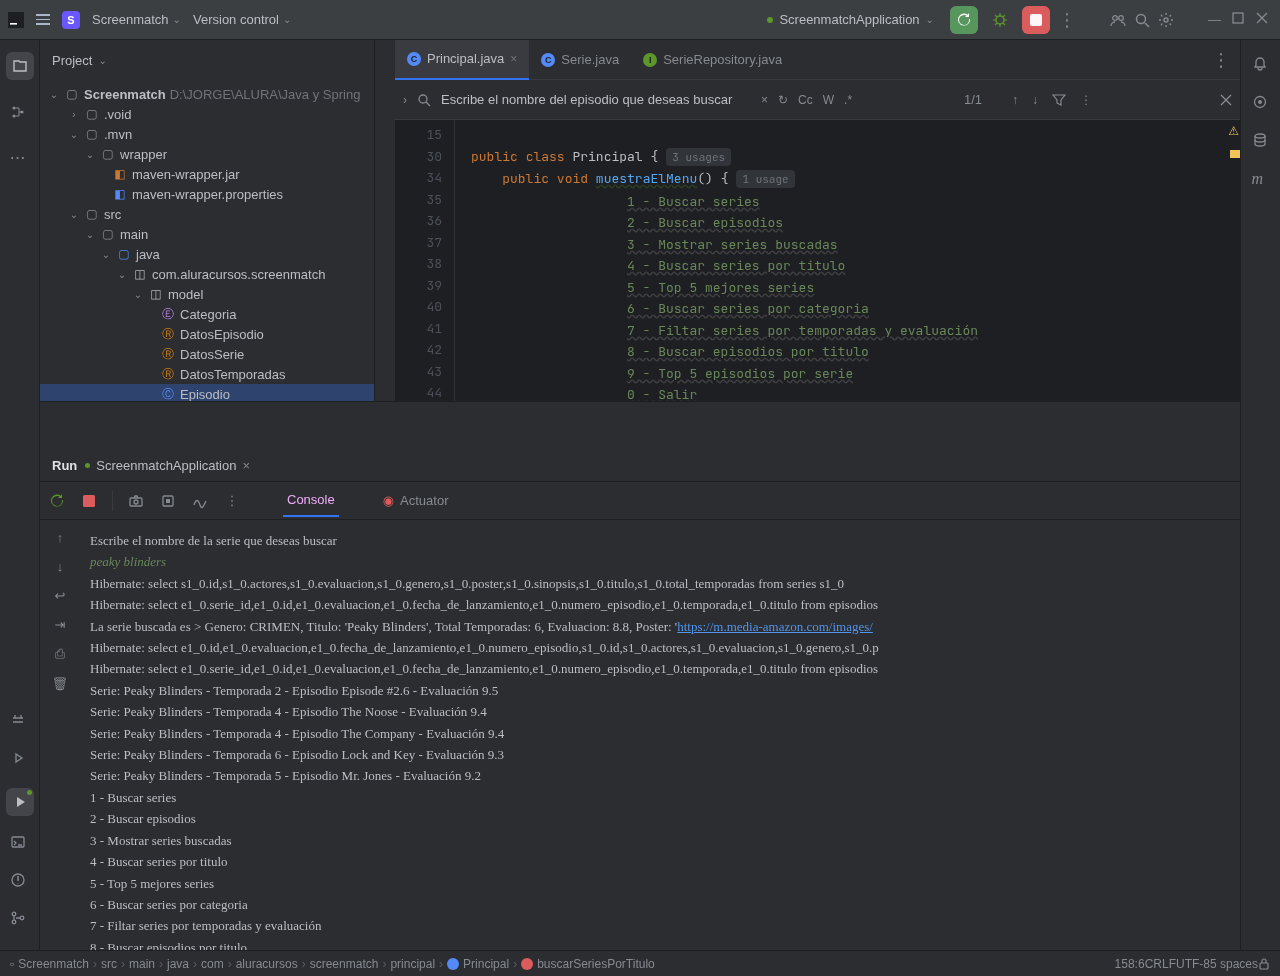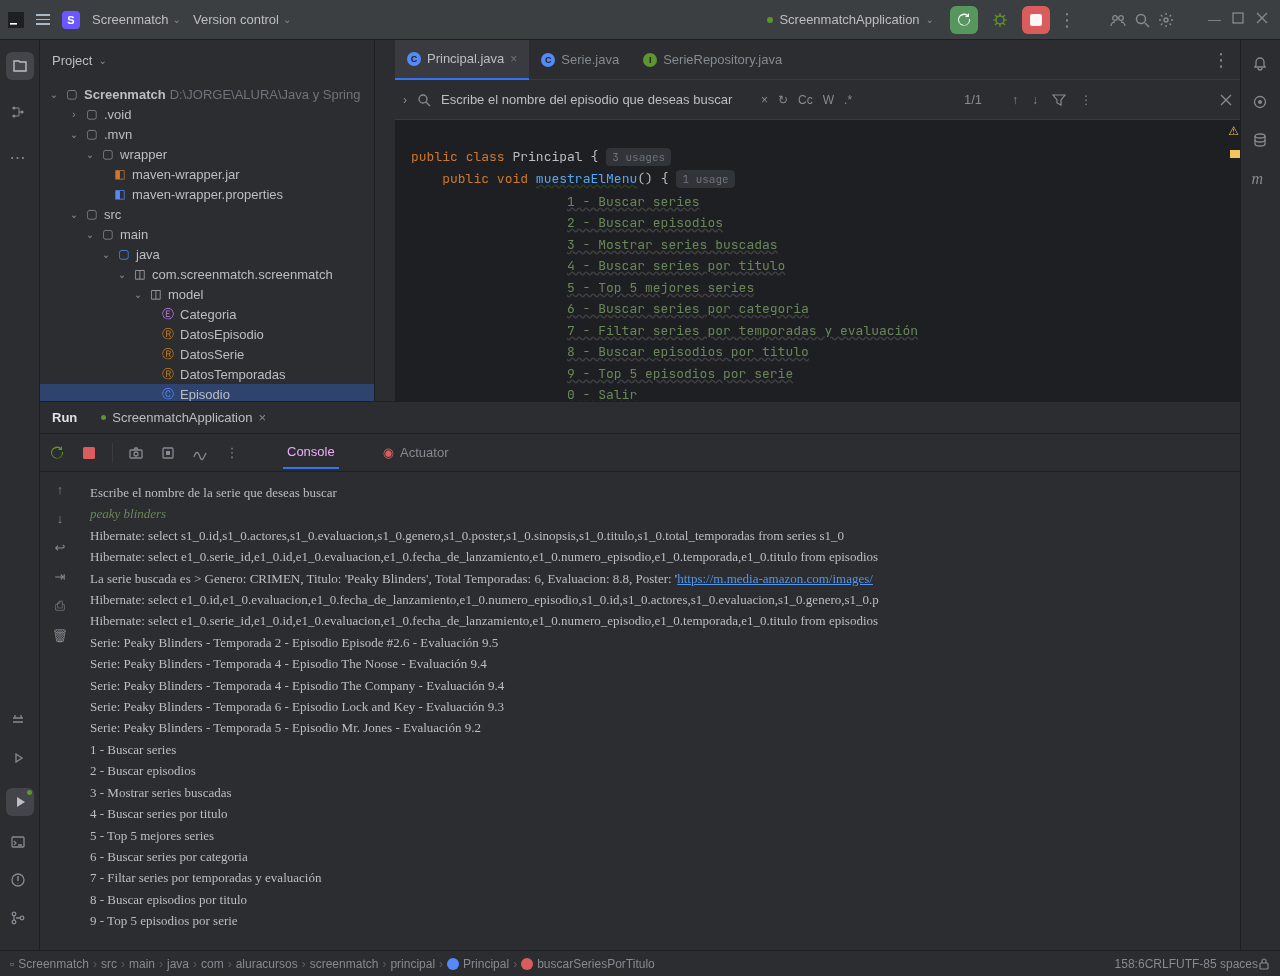--- a/index.html
+++ b/index.html
@@ -84,21 +84,21 @@
 .code-area { flex:1; display:flex; overflow:hidden; position:relative; }
 .gutter { width:60px; background:#1e1f22; text-align:right; padding:4px 12px 4px 0; color:#4b5059; font-family:"JetBrains Mono","Consolas",monospace; font-size:13px; line-height:21.5px; border-right:1px solid #313438;}
 .code { flex:1; padding:4px 0 4px 16px; font-family:"JetBrains Mono","Consolas",monospace; font-size:13px; line-height:21.5px; white-space:pre; overflow:hidden; background:#1e1f22; }
 .kw{color:#cc7832;} .mth{color:#56a8f5;text-decoration:underline wavy #5c962c40;} .cls{color:#bcbec4;} .str{color:#6a8759;} .hint{color:#6f737a;font-size:11px;padding:2px 6px;background:#313438;border-radius:4px;margin-left:8px;}
 .wavy{text-decoration:underline wavy rgba(128,128,128,0.35);}
 .err-strip{position:absolute;right:0;top:0;width:12px;height:100%;background:#1e1f22;}
 .err-warn{position:absolute;right:1px;top:4px;color:#f2c55c;font-size:12px;}
 .err-stripe{position:absolute;right:0;top:30px;width:10px;height:8px;background:#f2c55c;}
 
 .run-panel { flex:1; display:flex; flex-direction:column; background:#2b2d30; overflow:hidden; }
-.run-header { height:32px; display:flex; align-items:center; padding:0 12px; gap:16px; border-bottom:1px solid #1e1f22; }
+.run-header { height:32px; display:flex; align-items:center; padding:0 12px; gap:0; border-bottom:1px solid #1e1f22;margin-top:48px; }
 .run-header .label-b{font-weight:600;color:#dfe1e5;}
 .run-tab-chip{display:flex;align-items:center;gap:6px;padding:4px 8px;color:#bcbec4;}
 .run-tab-chip .dot-g{width:5px;height:5px;background:#5c962c;border-radius:50%;}
 .xclose{color:#868a91;cursor:pointer;}
 
 .run-toolbar { height:38px; display:flex; align-items:center; padding:0 8px; gap:14px; border-bottom:1px solid #1e1f22; }
 .rt-icon{width:18px;height:18px;display:flex;align-items:center;justify-content:center;color:#868a91;cursor:pointer;}
 .rt-sep{width:1px;height:20px;background:#393b40;}
 .rt-tab{color:#f0abfc;border-bottom:2px solid #3574f0;padding:8px 4px;cursor:pointer;}
 .rt-tab2{color:#868a91;display:flex;align-items:center;gap:6px;cursor:pointer;}
@@ -320,21 +320,21 @@
           <div class="tree-row">
               <span class="tree-indent" style="width:48px"></span>
               <span class="tree-arrow">⌄</span>
               <span class="tree-icon" style="color:#548af7">▢</span>
               <span class="tree-label">java</span>
             </div>
           <div class="tree-row">
               <span class="tree-indent" style="width:64px"></span>
               <span class="tree-arrow">⌄</span>
               <span class="tree-icon ico-package">◫</span>
-              <span class="tree-label">com.screenmatch.screenmatch</span>
+              <span class="tree-label">com.aluracursos.screenmatch</span>
             </div>
           <div class="tree-row">
               <span class="tree-indent" style="width:80px"></span>
               <span class="tree-arrow">⌄</span>
               <span class="tree-icon ico-package">◫</span>
               <span class="tree-label">model</span>
             </div>
           <div class="tree-row">
               <span class="tree-indent" style="width:108px"></span>
               <span class="tree-icon ico-interface">Ⓔ</span>
@@ -406,20 +406,35 @@
             <span class="find-pill">⋮</span>
             <span style="width:100px"></span>
             <span class="find-pill">
               <svg width="12" height="12" viewBox="0 0 12 12">
                   <path d="M1 1l10 10M11 1L1 11" stroke="#868a91" stroke-width="1.4"></path>
                 </svg>
             </span>
           </div>
         </div>
         <div class="code-area">
+          <div class="gutter">
+              <div>15</div>
+              <div>30</div>
+              <div>34</div>
+              <div>35</div>
+              <div>36</div>
+              <div>37</div>
+              <div>38</div>
+              <div>39</div>
+              <div>40</div>
+              <div>41</div>
+              <div>42</div>
+              <div>43</div>
+              <div>44</div>
+            </div>
           <div class="code">
 <span class="kw">public</span> <span class="kw">class</span> <span class="cls">Principal </span><span>{</span><span class="hint">3 usages</span>
     <span class="kw">public</span> <span class="kw">void</span> <span class="mth">muestraElMenu</span><span>() {</span><span class="hint">1 usage</span>
                     <span class="str wavy">1 - Buscar series</span>
                     <span class="str wavy">2 - Buscar episodios</span>
                     <span class="str wavy">3 - Mostrar series buscadas</span>
                     <span class="str wavy">4 - Buscar series por titulo</span>
                     <span class="str wavy">5 - Top 5 mejores series</span>
                     <span class="str wavy">6 - Buscar series por categoria</span>
                     <span class="str wavy">7 - Filtar series por temporadas y evaluación</span>

